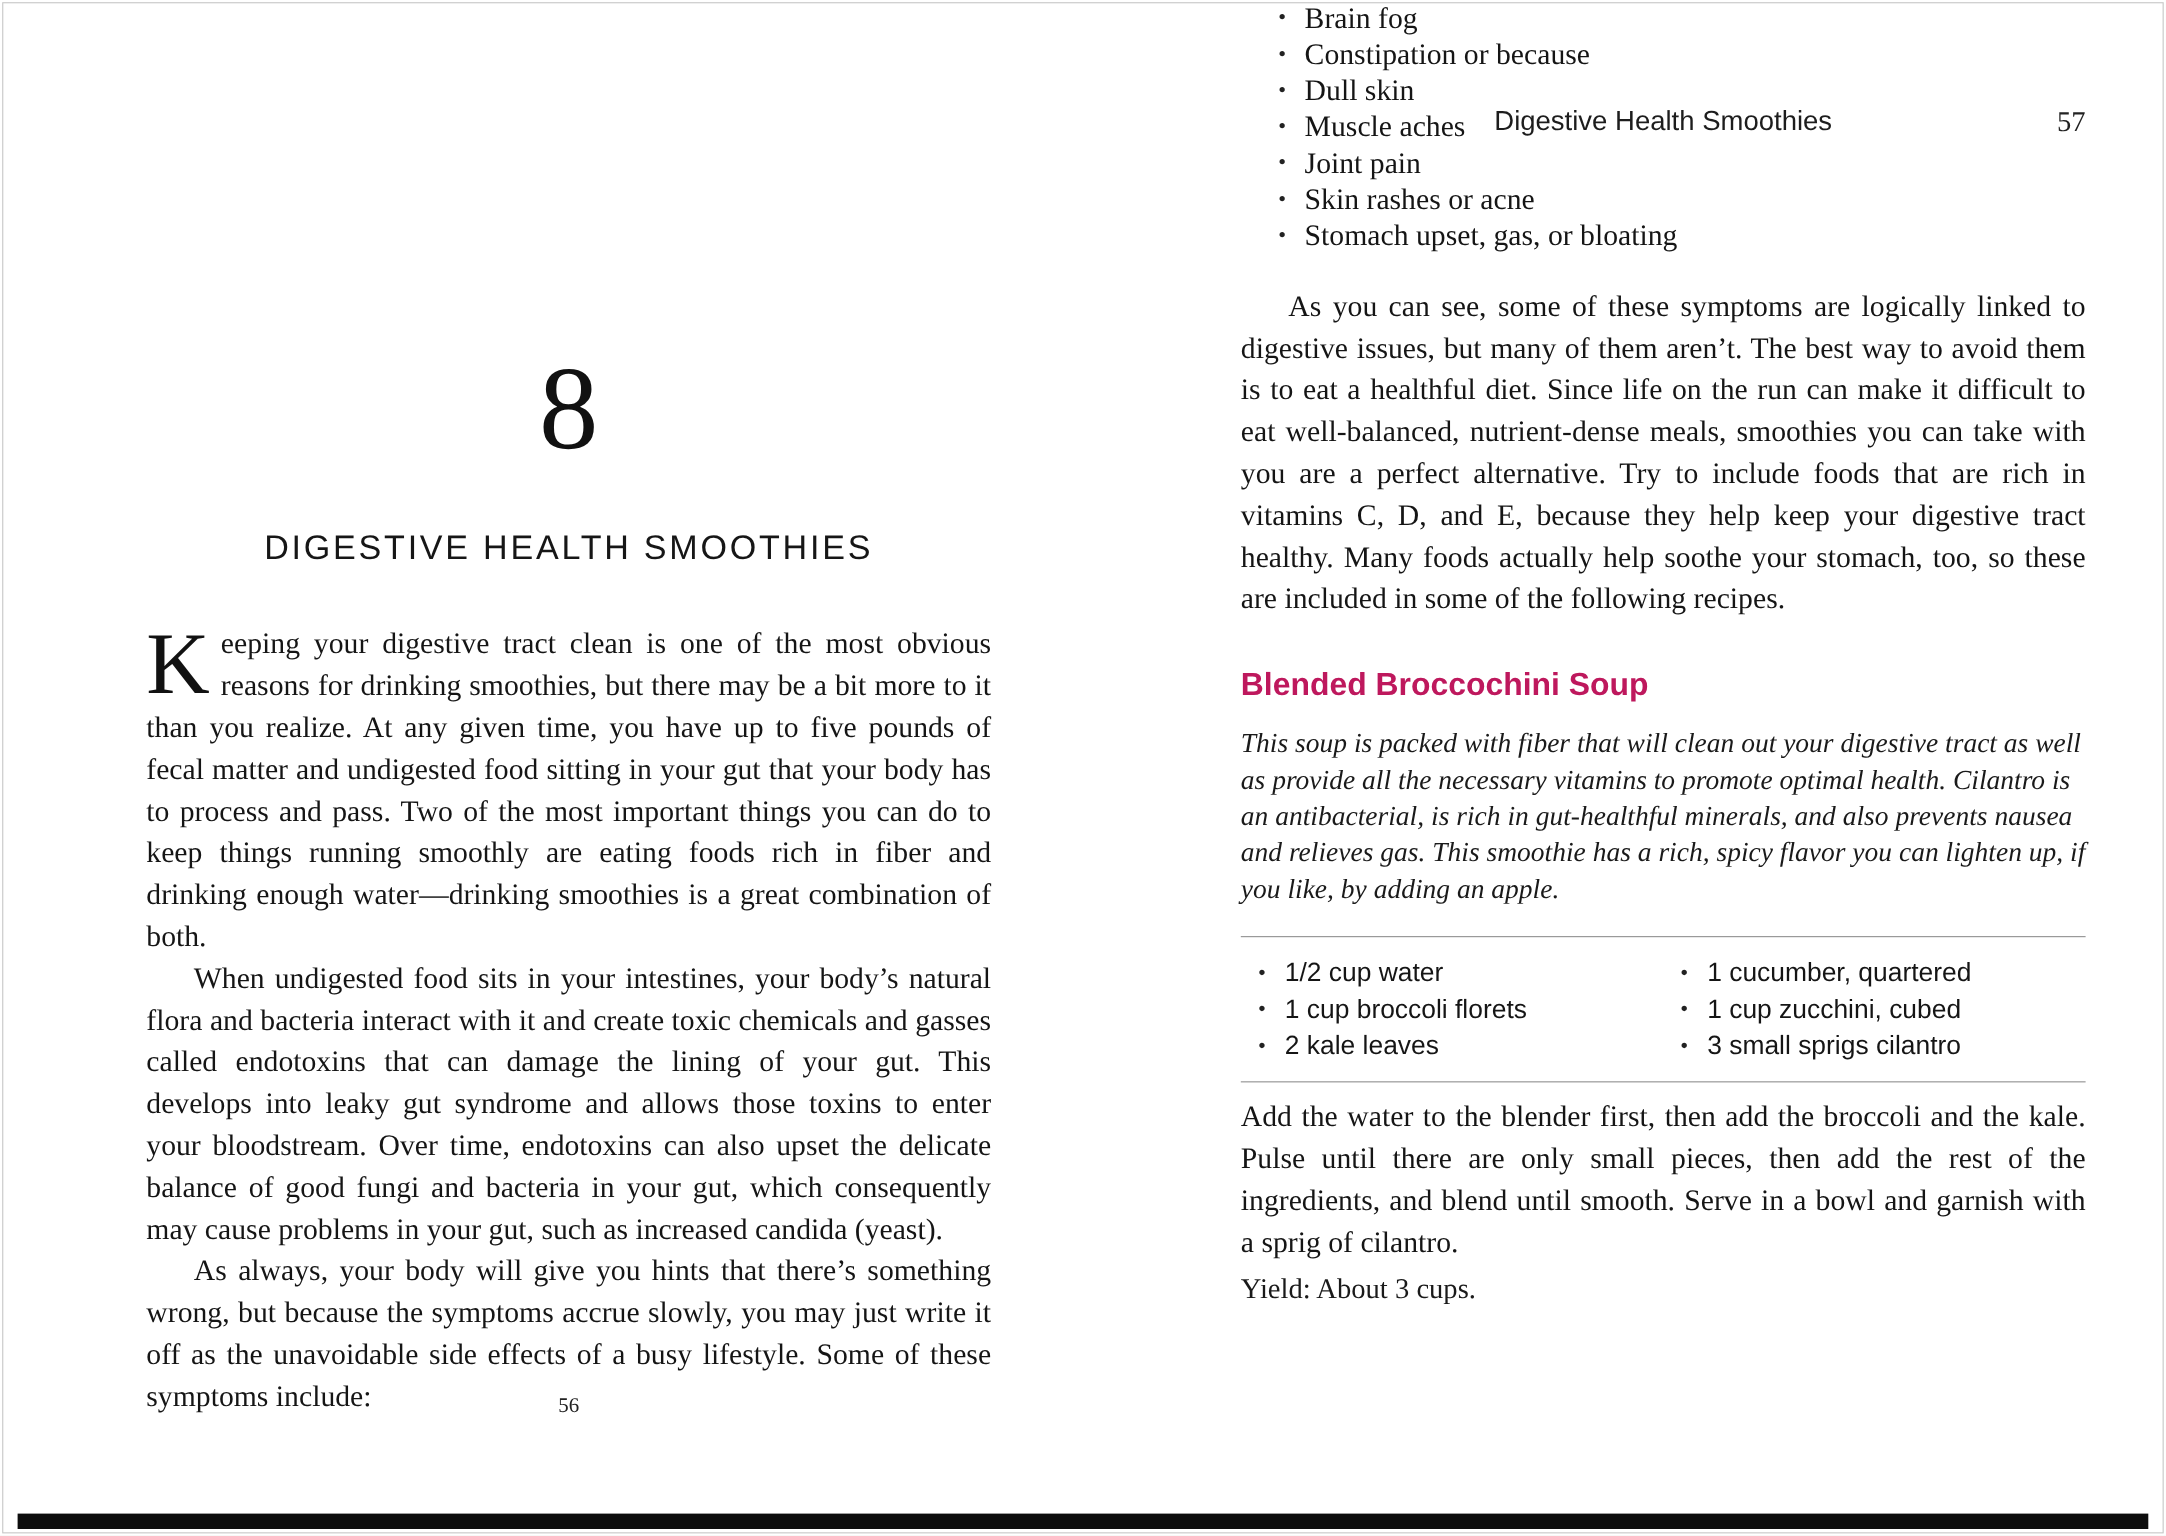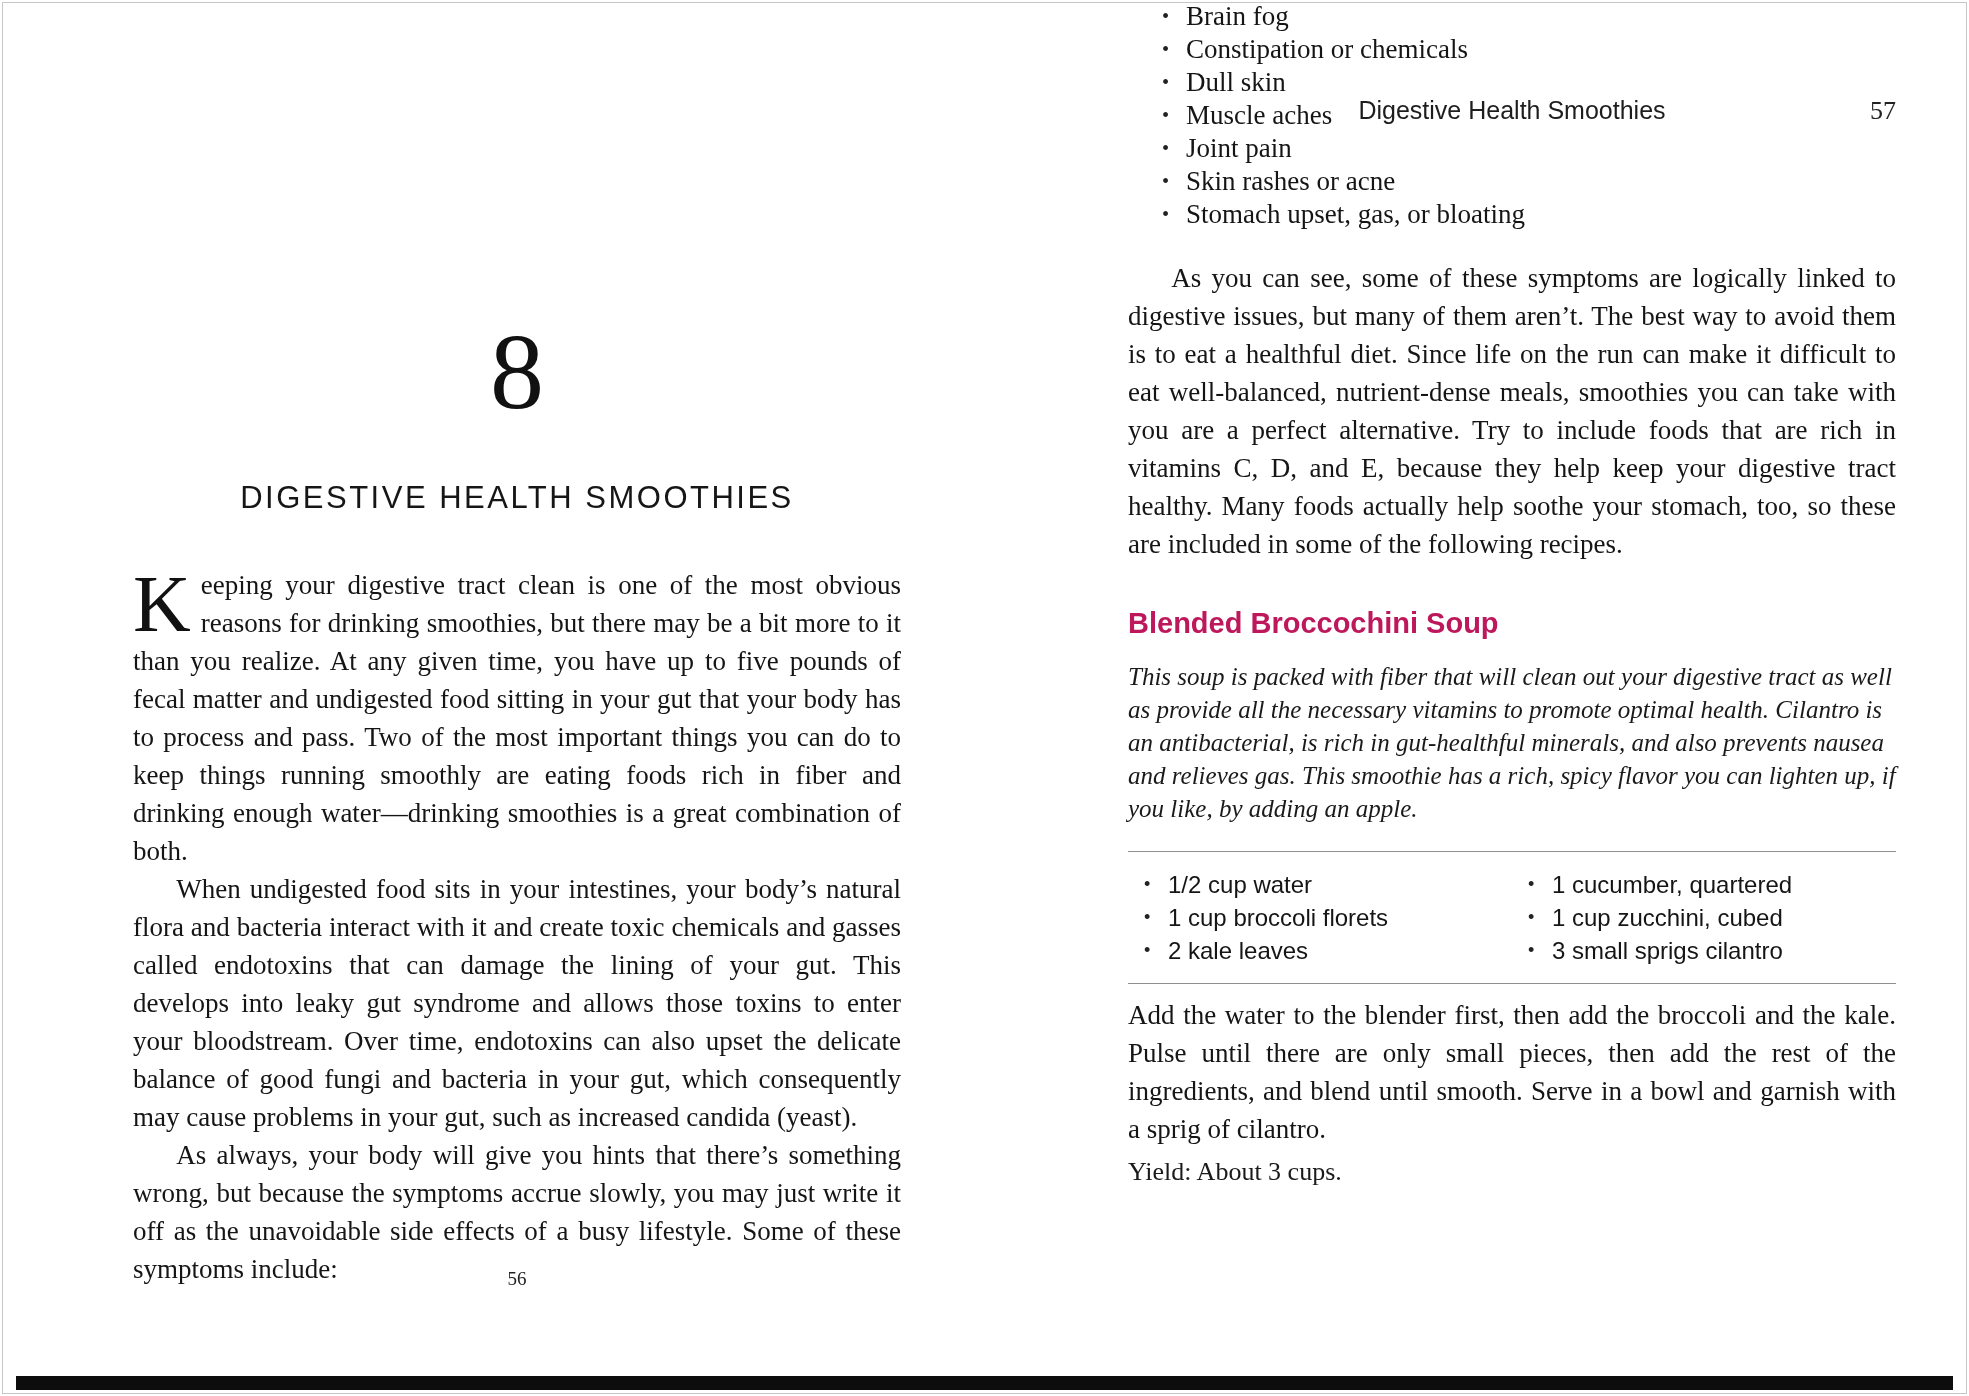--- a/index.html
+++ b/index.html
@@ -186,21 +186,21 @@
     <p class="body-par indent">As always, your body will give you hints that there’s something wrong, but because the symptoms accrue slowly, you may just write it off as the unavoidable side effects of a busy lifestyle. Some of these symptoms include:</p>
   </div>
   <div class="folio-left">56</div>
 
   <div class="running-header">Digestive Health Smoothies</div>
   <div class="folio-right">57</div>
 
   <div class="right-col">
     <ul class="bullet-list symptoms">
         <li>Brain fog</li>
-        <li>Constipation or chemicals</li>
+        <li>Constipation or because</li>
         <li>Dull skin</li>
         <li>Muscle aches</li>
         <li>Joint pain</li>
         <li>Skin rashes or acne</li>
         <li>Stomach upset, gas, or bloating</li>
       </ul>
 
     <p class="body-par indent right-par">As you can see, some of these symptoms are logically linked to digestive issues, but many of them aren’t. The best way to avoid them is to eat a healthful diet. Since life on the run can make it difficult to eat well-balanced, nutrient-dense meals, smoothies you can take with you are a perfect alternative. Try to include foods that are rich in vitamins C, D, and E, because they help keep your digestive tract healthy. Many foods actually help soothe your stomach, too, so these are included in some of the following recipes.</p>
 
     <h3 class="recipe-title">Blended Broccochini Soup</h3>

